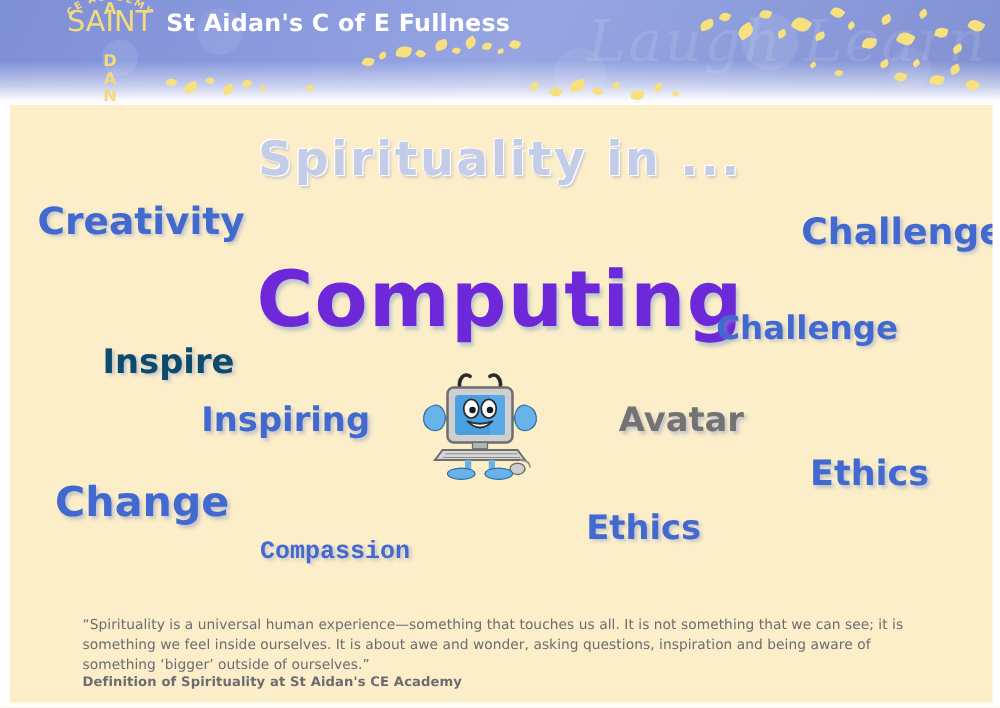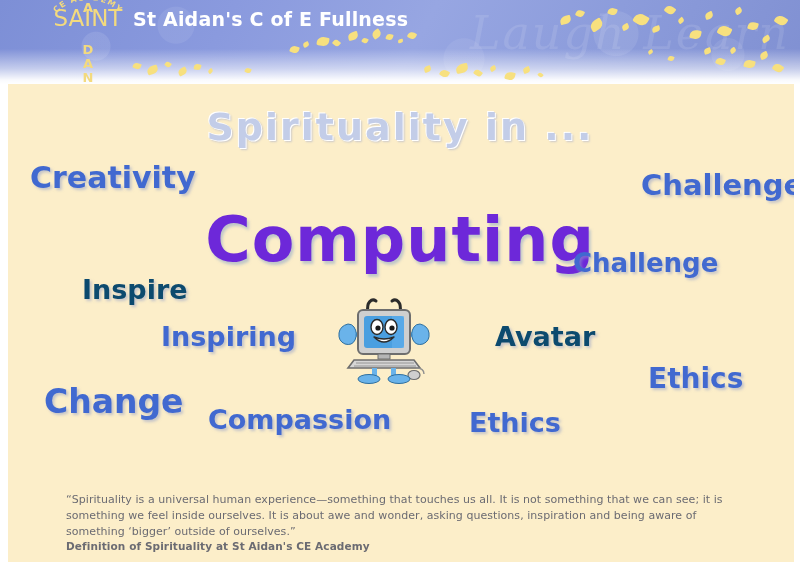--- a/index.html
+++ b/index.html
@@ -298,24 +298,24 @@
   <div id="main-title">Spirituality in ...</div>
 
   <div id="subject-word">Computing</div>
 
   <div id="word-cloud">
     <div class="cloud-word" style="left: 30px; top: 160px; font-size: 30px; color: rgb(65, 105, 208);">Creativity</div>
     <div class="cloud-word" style="left: 641px; top: 168px; font-size: 29px; color: rgb(65, 105, 208);">Challenge</div>
     <div class="cloud-word" style="left: 82px; top: 230px; font-size: 27px; color: #0c4a6e; margin-top: 44px;">Inspire</div>
     <div class="cloud-word" style="left: 573px; top: 248px; font-size: 26px; color: rgb(65, 105, 208);">Challenge</div>
     <div class="cloud-word" style="left: 161px; top: 321px; font-size: 27px; color: rgb(65, 105, 208);">Inspiring</div>
-    <div class="cloud-word" style="left: 495px; top: 321px; font-size: 27px; color: #0c4a6e;">Avatar</div>
+    <div class="cloud-word" style="left: 495px; top: 321px; font-size: 27px; color: #737373;">Avatar</div>
     <div class="cloud-word" style="left: 44px; top: 382px; font-size: 33px; color: rgb(65, 105, 208);">Change</div>
     <div class="cloud-word" style="left: 648px; top: 362px; font-size: 28px; color: rgb(65, 105, 208);">Ethics</div>
-    <div class="cloud-word" style="left: 208px; top: 404px; font-size: 27px; color: rgb(65, 105, 208);">Compassion</div>
+    <div class="cloud-word" style="left: 208px; top: 430px; font-size: 20px; color: rgb(65, 105, 208); font-family: Liberation Mono, monospace;">Compassion</div>
     <div class="cloud-word" style="left: 469px; top: 407px; font-size: 27px; color: rgb(65, 105, 208);">Ethics</div>
   </div>
 
   <svg id="mascot" viewBox="0 0 96 92">
 
     <path d="M32 20 C30 10, 36 6, 40 9" stroke="#2b2b2b" stroke-width="3" fill="none" stroke-linecap="round"></path>
     <path d="M64 20 C66 10, 60 6, 56 9" stroke="#2b2b2b" stroke-width="3" fill="none" stroke-linecap="round"></path>
 
     <path d="M26 44 L10 40" stroke="#5aa6e0" stroke-width="4" fill="none" stroke-linecap="round"></path>
     <path d="M70 44 L86 40" stroke="#5aa6e0" stroke-width="4" fill="none" stroke-linecap="round"></path>

